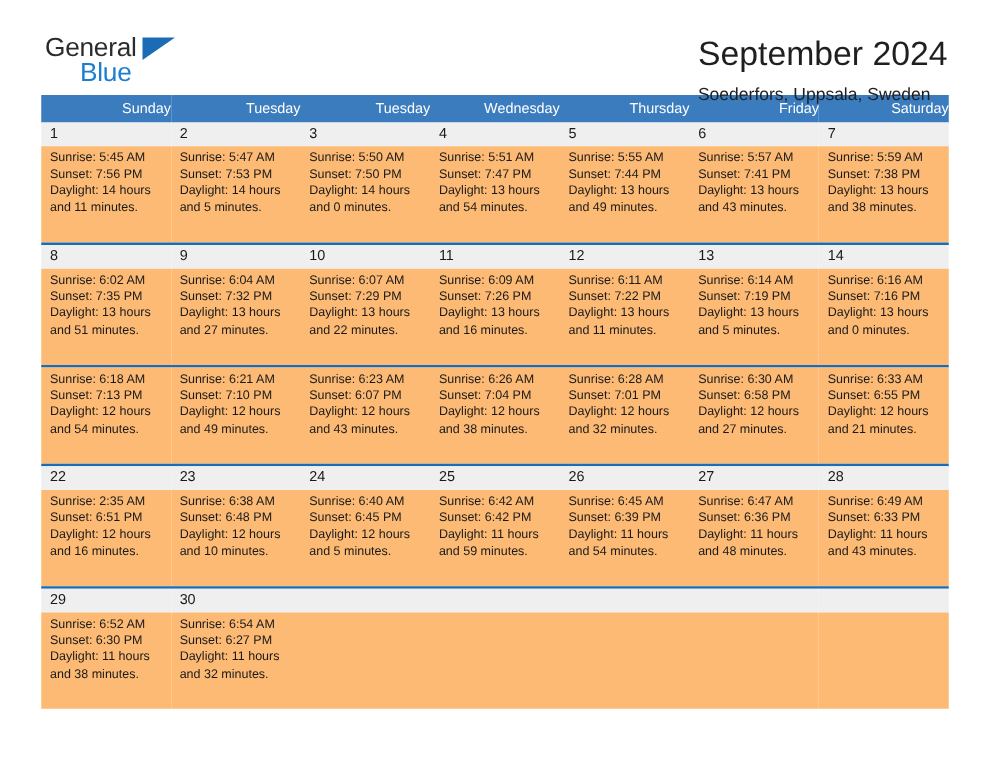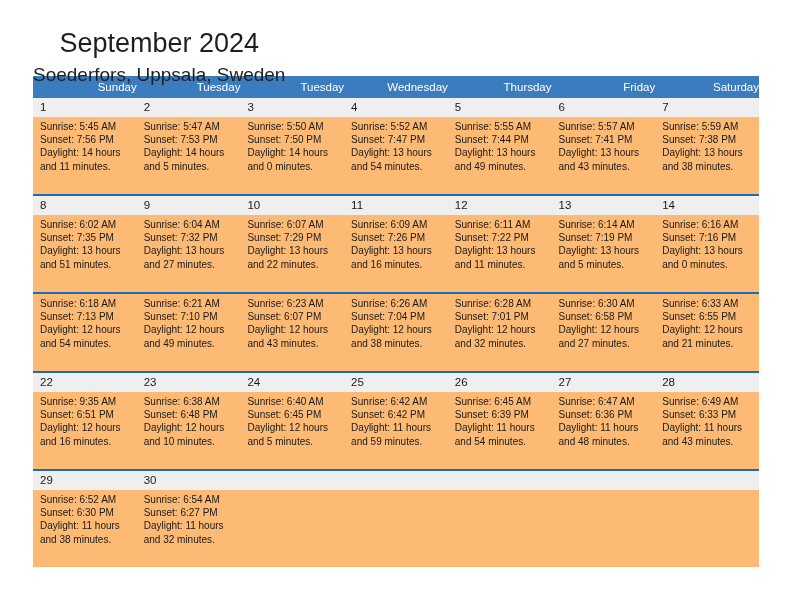--- a/index.html
+++ b/index.html
@@ -57,32 +57,32 @@
   .brand-triangle {
     position: absolute;
     left: 81px;
     top: 3px;
     width: 0;
     height: 0;
     border-left: 26px solid #1b6cb5;
     border-bottom: 18px solid transparent;
   }
   .titles {
-    text-align: center;
+    text-align: left;
     padding-right: 1px;
   }
   .cal-title {
     font-size: 27px;
     font-weight: 400;
     color: #1f1f1f;
     line-height: 32px;
     letter-spacing: 0px;
   }
   .cal-subtitle {
-    font-size: 19px;
+    font-size: 14px;
     font-weight: 400;
     color: #1f1f1f;
     line-height: 20px;
     margin-top: 6px;
   }
 
   
   .calendar {
     width: 726px;
     border-collapse: collapse;
@@ -131,20 +131,25 @@
     white-space: nowrap;
   }
 </style>
 </head>
 <body>
 
 <div class="page">
 
   <div class="topbar">
 
+    <div class="brand">
+      <span class="brand-general">General</span>
+      <span class="brand-triangle"></span>
+      <span class="brand-blue">Blue</span>
+    </div>
 
     <div class="titles">
       <div class="cal-title">September 2024</div>
       <div class="cal-subtitle">Soederfors, Uppsala, Sweden</div>
     </div>
 
   </div>
 
   <table class="calendar">
     <thead>
@@ -181,21 +186,21 @@
             <span class="line">Daylight: 14 hours</span>
             <span class="line">and 5 minutes.</span>
           </td>
           <td>
             <span class="line">Sunrise: 5:50 AM</span>
             <span class="line">Sunset: 7:50 PM</span>
             <span class="line">Daylight: 14 hours</span>
             <span class="line">and 0 minutes.</span>
           </td>
           <td>
-            <span class="line">Sunrise: 5:52 AM</span>
+            <span class="line">Sunrise: 5:51 AM</span>
             <span class="line">Sunset: 7:47 PM</span>
             <span class="line">Daylight: 13 hours</span>
             <span class="line">and 54 minutes.</span>
           </td>
           <td>
             <span class="line">Sunrise: 5:55 AM</span>
             <span class="line">Sunset: 7:44 PM</span>
             <span class="line">Daylight: 13 hours</span>
             <span class="line">and 49 minutes.</span>
           </td>
@@ -322,21 +327,21 @@
           <td>22</td>
           <td>23</td>
           <td>24</td>
           <td>25</td>
           <td>26</td>
           <td>27</td>
           <td>28</td>
         </tr>
         <tr class="detail-row">
           <td>
-            <span class="line">Sunrise: 9:35 AM</span>
+            <span class="line">Sunrise: 2:35 AM</span>
             <span class="line">Sunset: 6:51 PM</span>
             <span class="line">Daylight: 12 hours</span>
             <span class="line">and 16 minutes.</span>
           </td>
           <td>
             <span class="line">Sunrise: 6:38 AM</span>
             <span class="line">Sunset: 6:48 PM</span>
             <span class="line">Daylight: 12 hours</span>
             <span class="line">and 10 minutes.</span>
           </td>

